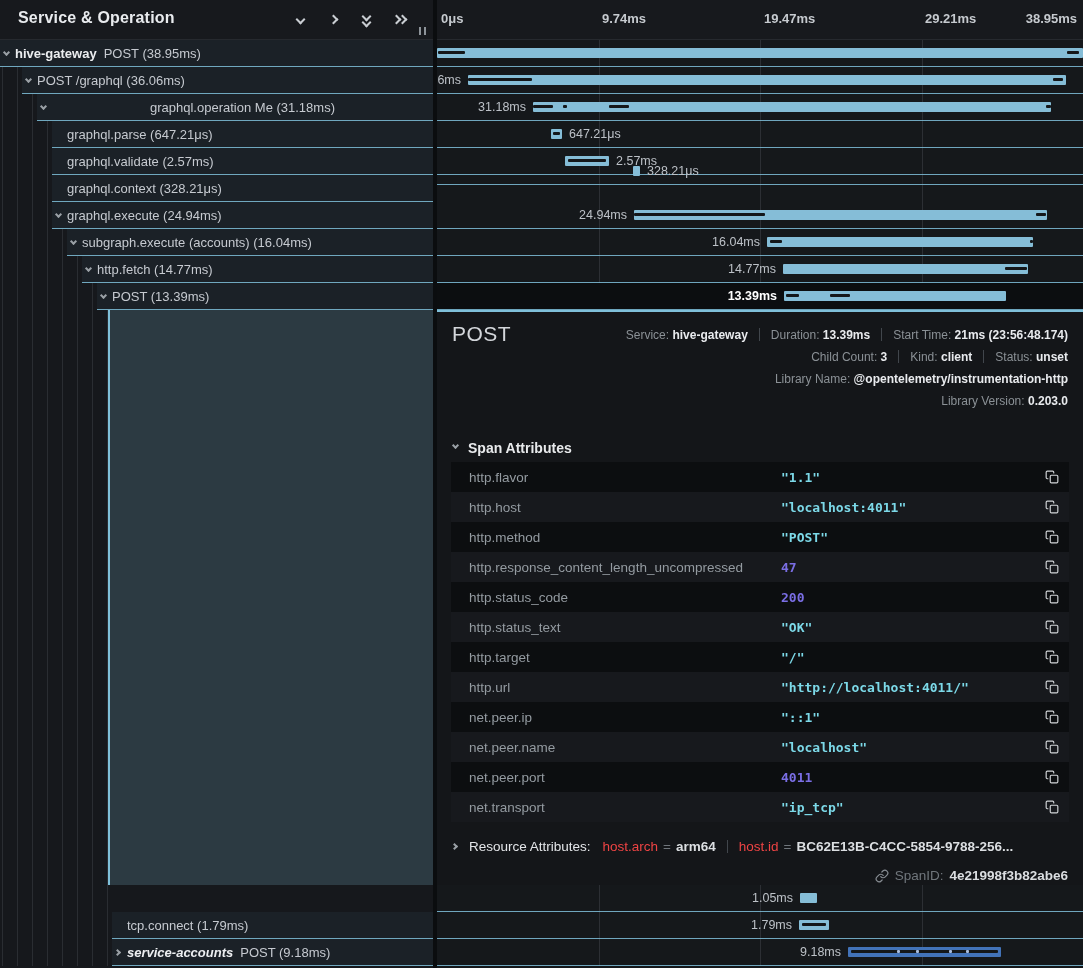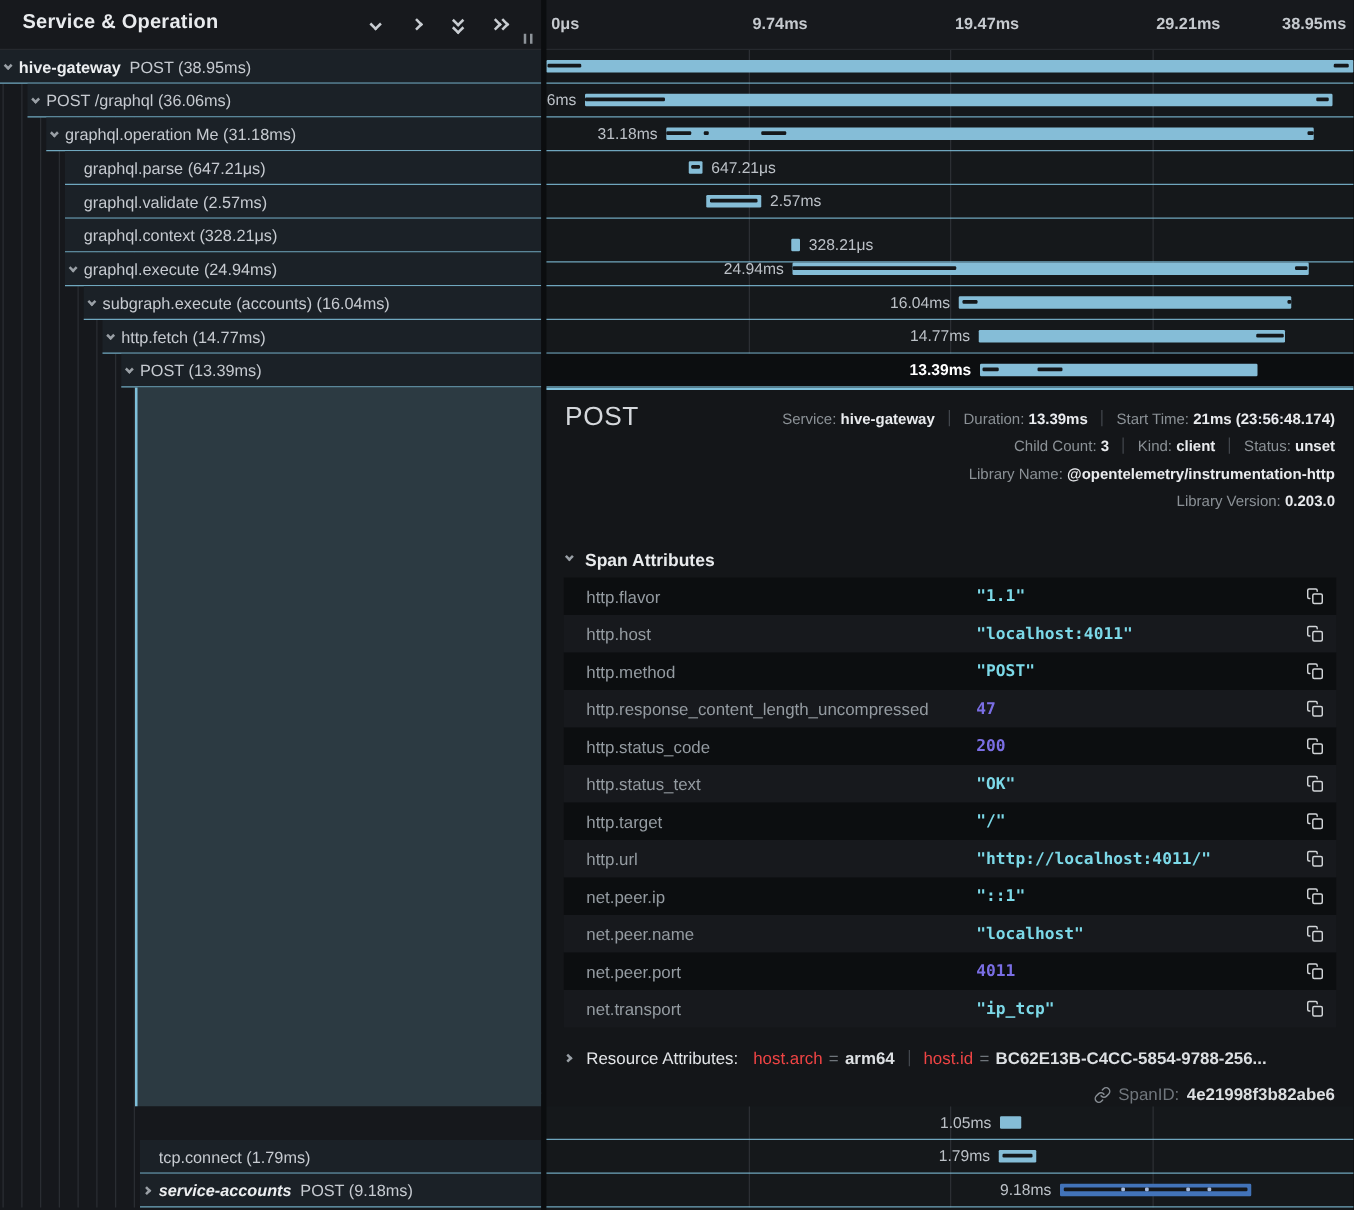--- a/index.html
+++ b/index.html
@@ -118,21 +118,21 @@
         </div>
         <div class="tree-row" style="top: 67px;">
           <div class="row-content" style="left: 22px;">
             <span class="tree-expander">
               <span class="chev down" style="position: absolute;"></span>
             </span>
             <span>POST /graphql (36.06ms)</span>
           </div>
         </div>
         <div class="tree-row" style="top: 94px;">
-          <div class="row-content" style="left: 37px;">
+          <div class="row-content" style="left: 37px; justify-content: center;">
             <span class="tree-expander">
               <span class="chev down" style="position: absolute;"></span>
             </span>
             <span>graphql.operation Me (31.18ms)</span>
           </div>
         </div>
         <div class="tree-row" style="top: 121px;">
           <div class="row-content" style="left: 52px;">
             <span>graphql.parse (647.21μs)</span>
           </div>
@@ -269,21 +269,21 @@
             <div class="bar-seg" style="left: 2px; width: 7px;"></div>
           </div>
           <div class="bar-label" style="left: 132px;">647.21μs</div>
         </div>
         <div class="tl-row" style="top: 148px;">
           <div class="bar" style="left: 128px; width: 44px; background: rgb(133, 189, 215);">
             <div class="bar-seg" style="left: 3px; width: 38px;"></div>
           </div>
           <div class="bar-label" style="left: 179px;">2.57ms</div>
         </div>
-        <div class="tl-row" style="top: 183px;">
+        <div class="tl-row" style="top: 158px;">
           <div class="bar" style="left: 196px; width: 7px; background: rgb(133, 189, 215);"></div>
           <div class="bar-label" style="left: 210px;">328.21μs</div>
         </div>
         <div class="tl-row" style="top: 202px;">
           <div class="bar" style="left: 197px; width: 413px; background: rgb(133, 189, 215);">
             <div class="bar-seg" style="left: 0px; width: 131px;"></div>
             <div class="bar-seg" style="left: 402px; width: 10px;"></div>
           </div>
           <div class="bar-label" style="right: 456px;">24.94ms</div>
         </div>

